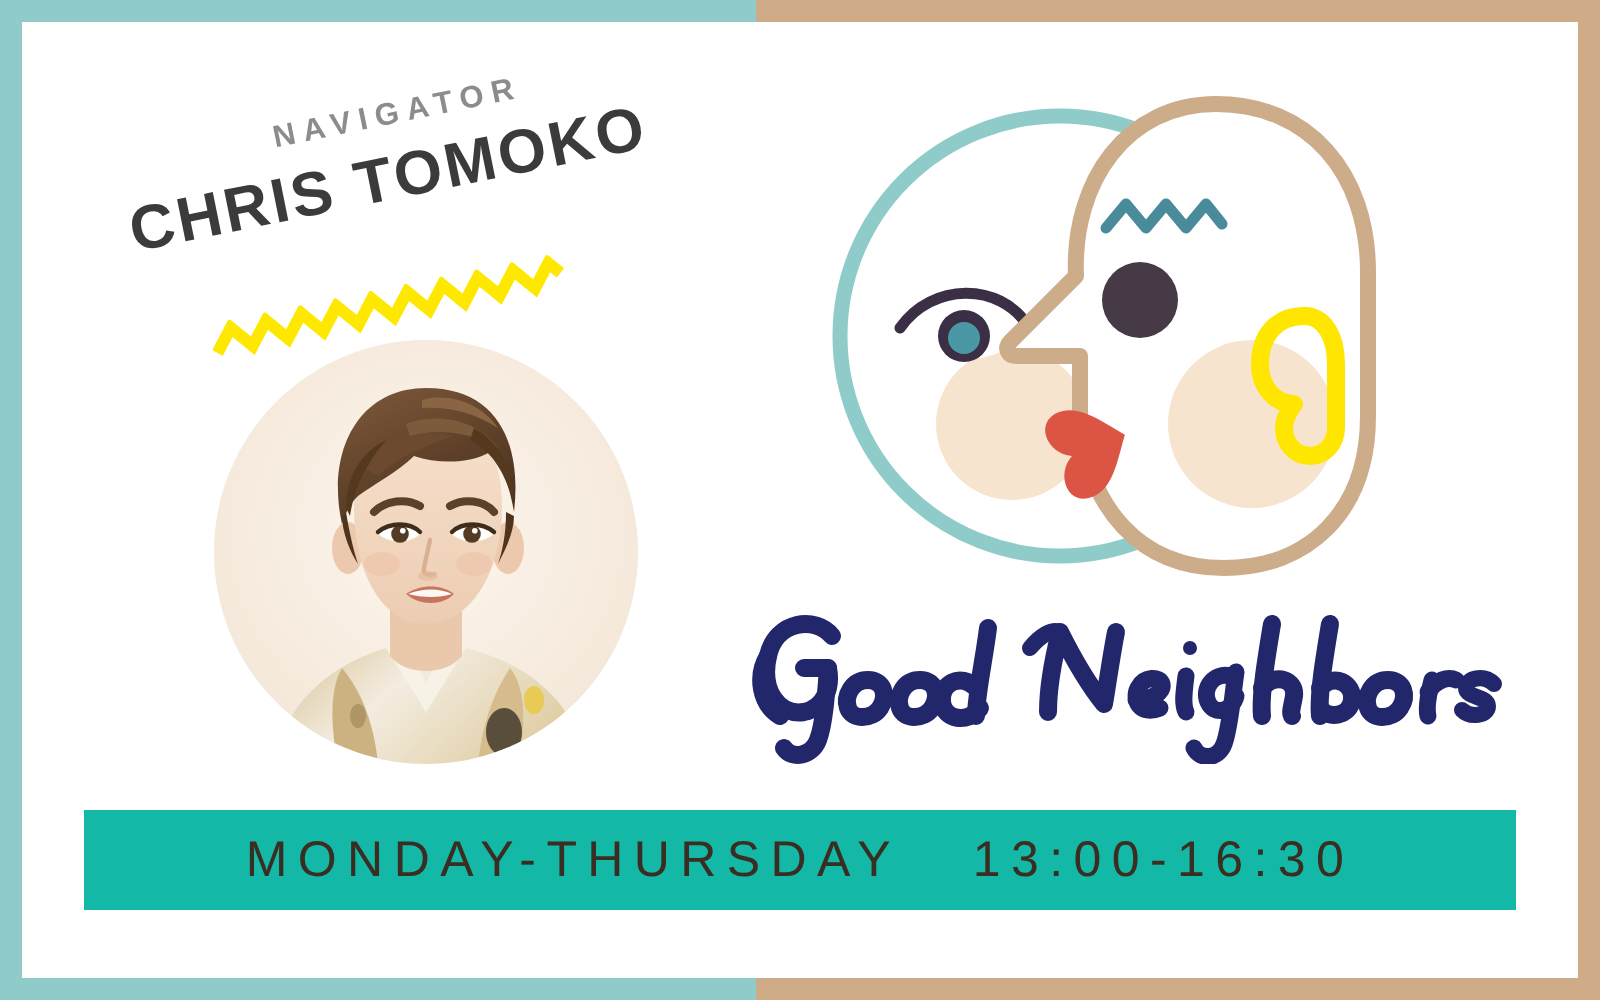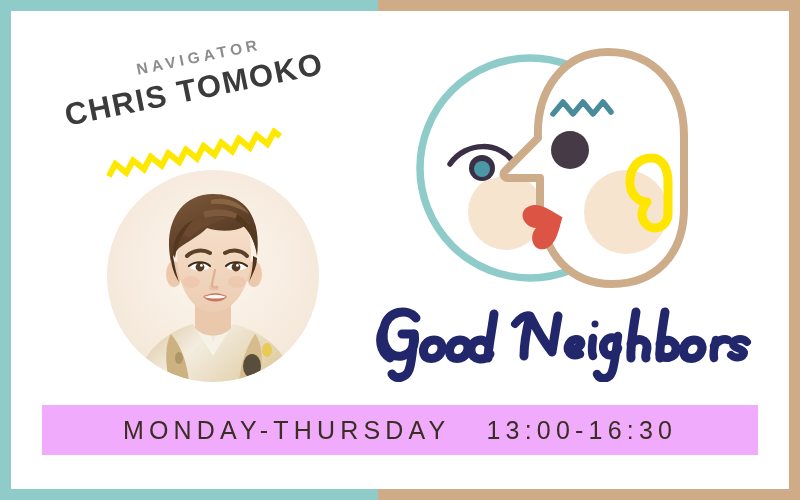--- a/index.html
+++ b/index.html
@@ -119,21 +119,21 @@
   }
   .wordmark svg { display: block; }
 
   
   .schedule-band {
     position: absolute;
     left: 42px;
     top: 405px;
     width: 716px;
     height: 50px;
-    background: #f0abfc;
+    background: #14b8a6;
     display: flex;
     align-items: center;
     justify-content: center;
   }
   .schedule-text {
     font-size: 25px;
     letter-spacing: 5.2px;
     color: #3a2d21;
     font-weight: 400;
     white-space: pre;

